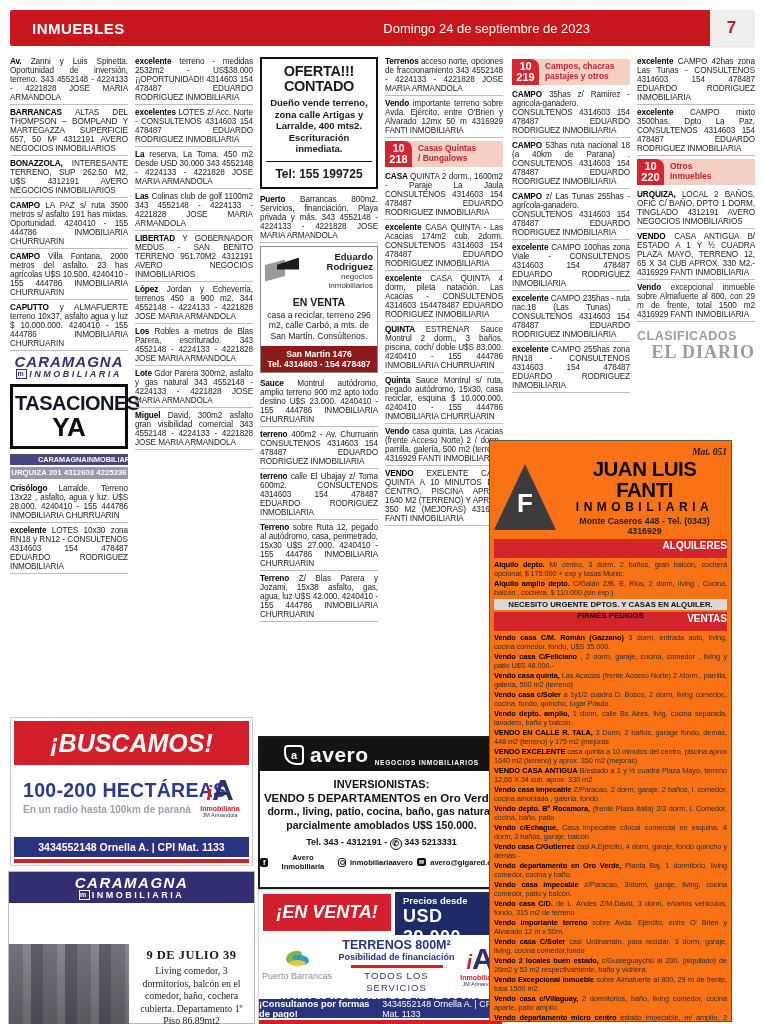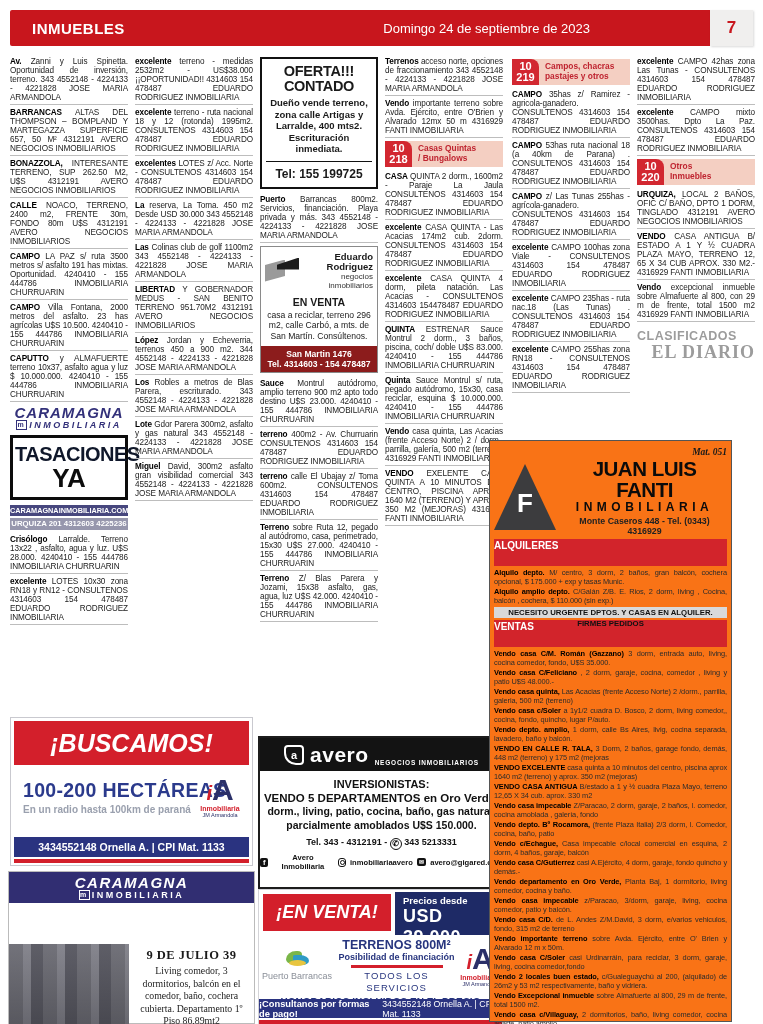--- a/index.html
+++ b/index.html
@@ -50,21 +50,21 @@
   
   .tasa{margin:2px 0 5px 0;text-align:center;}
   .cara-logo{color:#33317a;font-style:italic;font-weight:bold;}
   .cara-logo .c1{font-size:15px;letter-spacing:1px;line-height:15px;display:block;}
   .cara-logo .c2{font-size:9px;letter-spacing:2.5px;line-height:11px;display:block;}
   .m-icon{display:inline-block;border:1.2px solid #33317a;font-size:7px;line-height:8px;
           width:9px;height:8px;font-style:normal;vertical-align:1px;margin-right:2px;}
   .tasa-big{border:3px solid #0c0c0c;margin:4px 0 5px;padding:6px 2px;}
   .tasa-big .t1{font-size:20px;font-weight:bold;letter-spacing:-.5px;line-height:21px;color:#0f172a;}
   .tasa-big .t2{font-size:26px;font-weight:bold;line-height:26px;color:#0c0c0c;}
-  .tasa-web{background:#47477e;color:#fff;font-weight:bold;font-size:7.3px;line-height:11px;margin-bottom:2px;}
+  .tasa-web{background:#47477e;color:#fff;font-weight:bold;font-size:7.3px;line-height:11px;margin-bottom:2px;padding-left:28px;}
   .tasa-addr{background:#9797ad;color:#fff;font-weight:bold;font-size:7.8px;line-height:12px;}
   
   .buscamos{position:absolute;top:717px;left:10px;width:241px;height:147px;border:1px solid #c9c9cf;
             background:#fff;}
   .busc-banner{background:#d31f2b;color:#fff;text-align:center;font-weight:bold;font-style:italic;
                font-size:25px;line-height:44px;height:44px;margin:3px 3px 0;}
   .busc-headline{color:#2b3a8c;font-weight:bold;font-size:19.5px;letter-spacing:.3px;margin:14px 0 2px 12px;}
   .busc-sub{color:#9aa0ae;font-weight:bold;font-size:10px;margin-left:12px;}
   .busc-bar{position:absolute;left:3px;right:3px;bottom:8px;background:#2a3380;color:#fff;
             font-weight:bold;font-size:10.5px;text-align:center;line-height:20px;height:20px;}
@@ -143,22 +143,22 @@
              text-align:right;line-height:11px;}
   .fanti-head{display:flex;align-items:center;gap:6px;margin:0 0 3px;}
   .fanti-tri{width:62px;height:66px;flex:none;background:#3c3c3e;clip-path:polygon(50% 0,100% 100%,0 100%);
              position:relative;}
   .fanti-tri span{position:absolute;left:50%;top:55%;transform:translate(-50%,-40%);color:#fff;
                   font-weight:bold;font-size:26px;}
   .fanti-names{flex:1;text-align:center;}
   .fanti-n1{font-size:20.5px;font-weight:bold;letter-spacing:-.5px;line-height:21px;color:#0b0b0b;}
   .fanti-n2{font-size:12px;font-weight:bold;letter-spacing:4.5px;line-height:14px;color:#0b0b0b;}
   .fanti-addr{font-size:8.8px;font-weight:bold;color:#222;margin-top:2px;}
-  .fanti-bar{background:#d2242b;color:#fff;font-weight:bold;font-size:10px;text-align:left;
-             line-height:13px;height:27px;margin:2px 0 3px;}
+  .fanti-bar{background:#d2242b;color:#fff;font-weight:bold;font-size:10px;text-align:right;
+             line-height:13px;height:19px;margin:2px 0 3px;}
   .fanti-gray{background:#d9d9d9;color:#111;font-weight:bold;font-size:7.8px;text-align:center;
               line-height:11px;height:11px;margin:2px 0;}
   
   .clasif{margin-top:8px;color:#9c9c9c;}
   .clasif .k1{font-size:12.5px;font-weight:bold;letter-spacing:.5px;line-height:13px;}
   .clasif .k2{font-size:18px;font-weight:700;letter-spacing:1px;line-height:19px;font-family:"Liberation Serif",serif;text-align:right;}
 </style>
 </head>
 <body>
 
@@ -170,21 +170,20 @@
       <span class="mast-date">Domingo 24 de septiembre de 2023</span>
     </div>
     <div class="mast-page">7</div>
   </div>
 
   <div class="col" style="left:10px">
     <div>
         <p class="ad"><b>Av. </b><span>Zanni y Luis Spinetta. Oportunidad de inversión, terreno. 343 4552148 - 4224133 - 4221828 JOSE MARIA ARMANDOLA</span></p>
         <p class="ad"><b>BARRANCAS </b><span>ALTAS DEL THOMPSON – BOMPLAND Y MARTEGAZZA SUPERFICIE 657, 50 M² 4312191 AVERO NEGOCIOS INMOBILIARIOS</span></p>
         <p class="ad"><b>BONAZZOLA, </b><span>INTERESANTE TERRENO, SUP 262.50 M2, U$S 4312191 AVERO NEGOCIOS INMOBILIARIOS</span></p>
-        <p class="ad"><b>CALLE </b><span>NOACO, TERRENO, 2400 m2, FRENTE 30m, FONDO 80m U$S 4312191 AVERO NEGOCIOS INMOBILIARIOS</span></p>
         <p class="ad"><b>CAMPO </b><span>LA PAZ s/ ruta 3500 metros s/ asfalto 191 has mixtas. Oportunidad. 4240410 - 155 444786 INMOBILIARIA CHURRUARIN</span></p>
         <p class="ad"><b>CAMPO </b><span>Villa Fontana, 2000 metros del asfalto. 23 has agrícolas U$S 10.500. 4240410 - 155 444786 INMOBILIARIA CHURRUARIN</span></p>
         <p class="ad"><b>CAPUTTO </b><span>y ALMAFUERTE terreno 10x37, asfalto agua y luz $ 10.000.000. 4240410 - 155 444786 INMOBILIARIA CHURRUARIN</span></p>
       </div>
     <div class="tasa">
       <div class="cara-logo">
         <span class="c1">CARAMAGNA</span>
         <span class="c2"><i class="m-icon">m</i><span>INMOBILIARIA</span></span>
       </div>
       <div class="tasa-big">
@@ -196,21 +195,20 @@
     </div>
     <div>
         <p class="ad"><b>Crisólogo </b><span>Larralde. Terreno 13x22 , asfalto, agua y luz. U$S 28.000. 4240410 - 155 444786 INMOBILIARIA CHURRUARIN</span></p>
         <p class="ad"><b>excelente </b><span>LOTES 10x30 zona RN18 y RN12 - CONSULTENOS 4314603 154 478487 EDUARDO RODRIGUEZ INMOBILIARIA</span></p>
       </div>
   </div>
 
   <div class="col" style="left:135px">
     <div>
         <p class="ad"><b>excelente </b><span>terreno - medidas 2532m2 - US$38.000 ¡¡OPORTUNIDAD!! 4314603 154 478487 EDUARDO RODRIGUEZ INMOBILIARIA</span></p>
-        <p class="ad"><b>excelente </b><span>terreno - ruta nacional 18 y 12 (rotonda) 1995m2. CONSULTENOS 4314603 154 478487 EDUARDO RODRIGUEZ INMOBILIARIA</span></p>
         <p class="ad"><b>excelentes </b><span>LOTES z/ Acc. Norte - CONSULTENOS 4314603 154 478487 EDUARDO RODRIGUEZ INMOBILIARIA</span></p>
         <p class="ad"><b>La </b><span>reserva, La Toma. 450 m2 Desde USD 30.000 343 4552148 - 4224133 - 4221828 JOSE MARIA ARMANDOLA</span></p>
         <p class="ad"><b>Las </b><span>Colinas club de golf 1100m2 343 4552148 - 4224133 - 4221828 JOSE MARIA ARMANDOLA</span></p>
         <p class="ad"><b>LIBERTAD </b><span>Y GOBERNADOR MEDUS - SAN BENITO TERRENO 951.70M2 4312191 AVERO NEGOCIOS INMOBILIARIOS</span></p>
         <p class="ad"><b>López </b><span>Jordan y Echeverria, terrenos 450 a 900 m2. 344 4552148 - 4224133 - 4221828 JOSE MARIA ARMANDOLA</span></p>
         <p class="ad"><b>Los </b><span>Robles a metros de Blas Parera, escriturado. 343 4552148 - 4224133 - 4221828 JOSE MARIA ARMANDOLA</span></p>
         <p class="ad"><b>Lote </b><span>Gdor Parera 300m2, asfalto y gas natural 343 4552148 - 4224133 - 4221828 JOSE MARIA ARMANDOLA</span></p>
         <p class="ad"><b>Miguel </b><span>David, 300m2 asfalto gran visibilidad comercial 343 4552148 - 4224133 - 4221828 JOSE MARIA ARMANDOLA</span></p>
       </div>
   </div>
@@ -442,21 +440,21 @@
         <p class="fline"><b>Vendo casa C/M. Román (Gazzano) </b><span>3 dorm, entrada auto, living, cocina comedor, fondo, U$S 35.000.</span></p>
         <p class="fline"><b>Vendo casa C/Feliciano </b><span>, 2 dorm, garaje, cocina, comedor , living y patio U$S 48.000.-</span></p>
         <p class="fline"><b>Vendo casa quinta, </b><span>Las Acacias (frente Acceso Norte) 2 /dorm., parrilla, galeria, 500 m2 (terreno)</span></p>
         <p class="fline"><b>Vendo casa c/Soler </b><span>a 1y1/2 cuadra D. Bosco, 2 dorm, living comedor,, cocina, fondo, quincho, lugar P/auto.</span></p>
         <p class="fline"><b>Vendo depto. amplio, </b><span>1 dorm, calle Bs Aires, livig, cocina separada, lavadero, baño y balcón.</span></p>
         <p class="fline"><b>VENDO EN CALLE R. TALA, </b><span>3 Dorm, 2 baños, garage fondo, demás, 448 m2 (terreno) y 175 m2 (mejoras</span></p>
         <p class="fline"><b>VENDO EXCELENTE </b><span>casa quinta a 10 minutos del centro, piscina aprox 1640 m2 (terreno) y aprox. 350 m2 (mejoras)</span></p>
         <p class="fline"><b>VENDO CASA ANTIGUA </b><span>B/estado a 1 y ½ cuadra Plaza Mayo, terreno 12,65 X 34 cub. aprox. 330 m2</span></p>
         <p class="fline"><b>Vendo casa impecable </b><span>Z/Paracao, 2 dorm, garaje, 2 baños, l. comedor, cocina amoblada , galería, fondo</span></p>
         <p class="fline"><b>Vendo depto. Bº Rocamora, </b><span>(frente Plaza Italia) 2/3 dorm, l. Comedor, cocina, baño, patio</span></p>
-        <p class="fline"><b>Vendo c/Echague, </b><span>Casa impecable c/local comercial en esquina, 2 dorm, 4 baños, garaje, balcón</span></p>
+        <p class="fline"><b>Vendo c/Echague, </b><span>Casa impecable c/local comercial en esquina, 4 dorm, 3 baños, garaje, balcón</span></p>
         <p class="fline"><b>Vendo casa C/Gutierrez </b><span>casi A.Ejército, 4 dorm, garaje, fondo quincho y demás.-</span></p>
         <p class="fline"><b>Vendo departamento en Oro Verde, </b><span>Planta Baj, 1 dormitorio, living comedor, cocina y baño.</span></p>
         <p class="fline"><b>Vendo casa impecable </b><span>z/Paracao, 3/dorm, garaje, living, cocina comedor, patio y balcón.</span></p>
         <p class="fline"><b>Vendo casa C/D. </b><span>de L. Andes Z/M.David, 3 dorm, e/varios vehiculos, fondo, 315 m2 de terreno</span></p>
         <p class="fline"><b>Vendo importante terreno </b><span>sobre Avda. Ejército, entre O' Brien y Alvarado 12 m x 50m.</span></p>
         <p class="fline"><b>Vendo casa C/Soler </b><span>casi Urdinarráin, para reciclar, 3 dorm, garaje, living, cocina comedor,fondo</span></p>
         <p class="fline"><b>Vendo 2 locales buen estado, </b><span>c/Gualeguaychú al 200, (alquilado) de 26m2 y 53 m2 respectivamente, baño y vidriera.</span></p>
         <p class="fline"><b>Vendo Excepcional inmueble </b><span>sobre Almafuerte al 800, 29 m de frente, total 1500 m2.</span></p>
         <p class="fline"><b>Vendo casa c/Villaguay, </b><span>2 dormitorios, baño, living comedor, cocina aparte, patio amplio.</span></p>
         <p class="fline"><b>Vendo departamento micro centro </b><span>estado impecable, m/ amplio, 2 dormitorios, placares, 2 baños, depcas servicios.</span></p>

